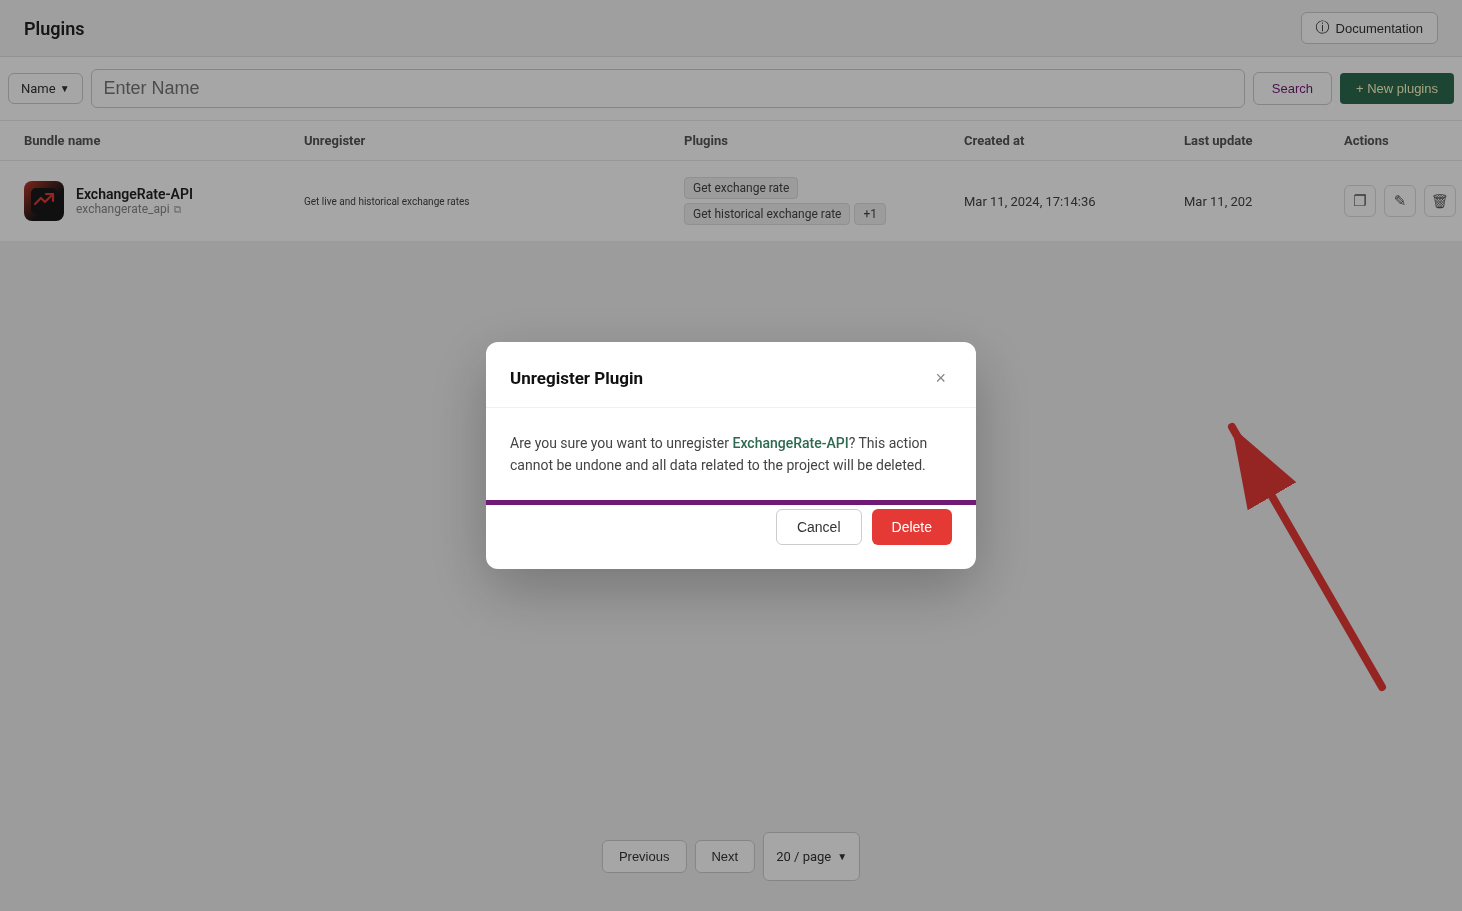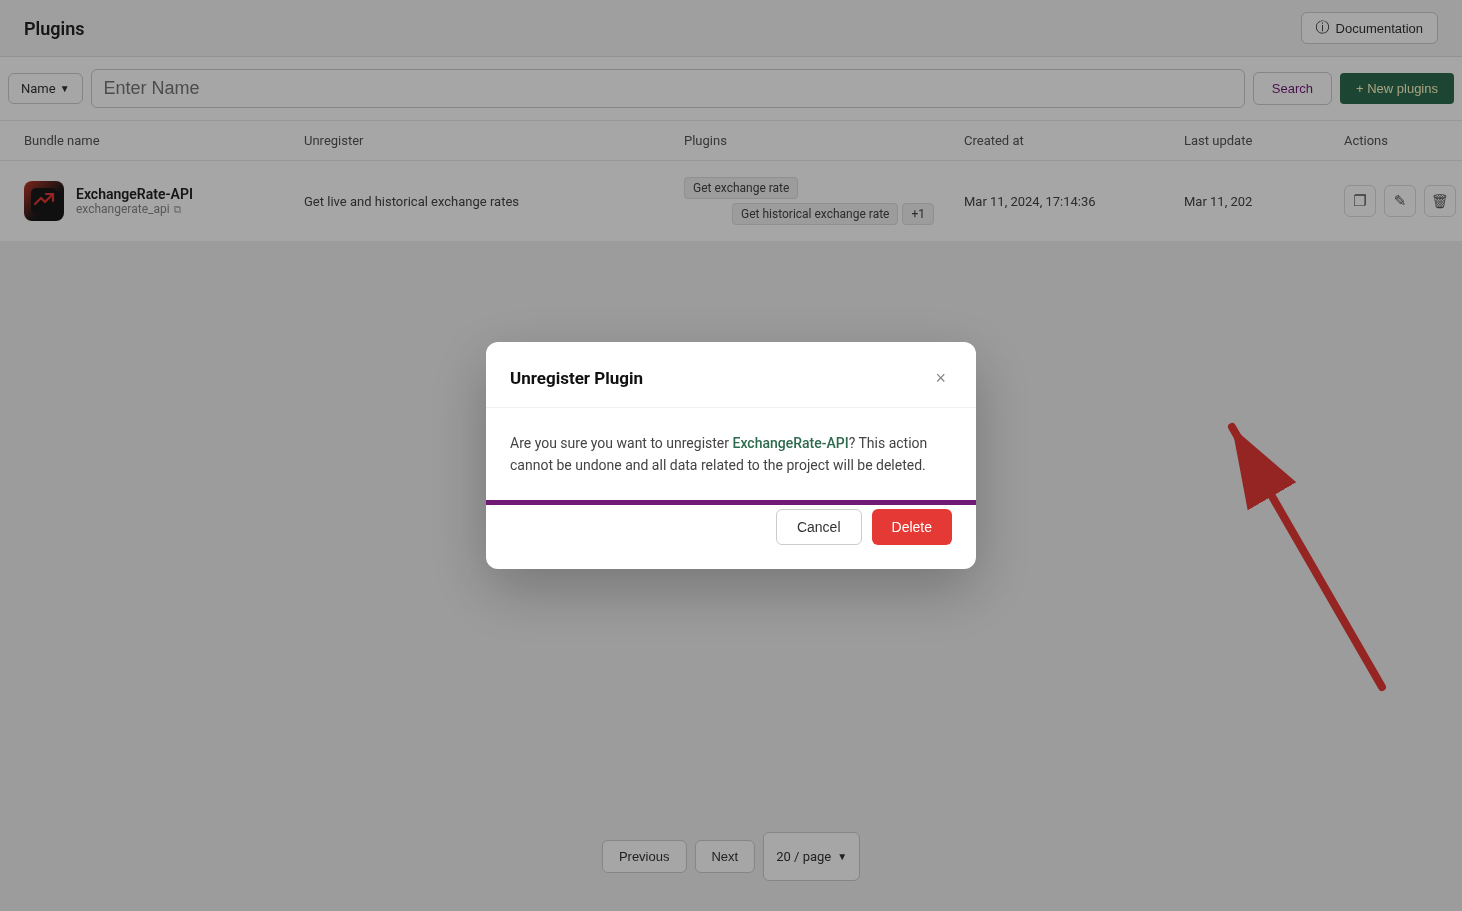--- a/index.html
+++ b/index.html
@@ -101,21 +101,21 @@
     }
     .table-header {
       display: grid;
       grid-template-columns: 280px 380px 280px 220px 160px 120px;
       padding: 12px 24px;
       border-bottom: 1px solid #e8e8e8;
       background: white;
     }
     .th {
       font-size: 13px;
-      font-weight: 400;
+      font-weight: 700;
       color: #555;
     }
     .table-row {
       display: grid;
       grid-template-columns: 280px 380px 280px 220px 160px 120px;
       padding: 16px 24px;
       border-bottom: 1px solid #f0f0f0;
       align-items: center;
       background: white;
     }
@@ -135,21 +135,21 @@
       display: flex;
       align-items: center;
       gap: 4px;
     }
     .copy-icon {
       cursor: pointer;
       color: #aaa;
       font-size: 11px;
     }
     .description {
-      font-size: 13px;
+      font-size: 10px;
       color: #444;
     }
     .plugins-tags {
       display: flex;
       flex-direction: column;
       gap: 4px;
     }
     .tag {
       display: inline-flex;
       align-items: center;
@@ -168,21 +168,20 @@
       border: 1px solid #ddd;
       border-radius: 4px;
       padding: 3px 8px;
       font-size: 12px;
       color: #444;
       margin-left: 4px;
     }
     .tag-row {
       display: flex;
       align-items: center;
-      margin-left: 48px;
     }
     .created-at {
       font-size: 13px;
       color: #444;
     }
     .last-update {
       font-size: 13px;
       color: #444;
     }
     .actions {

